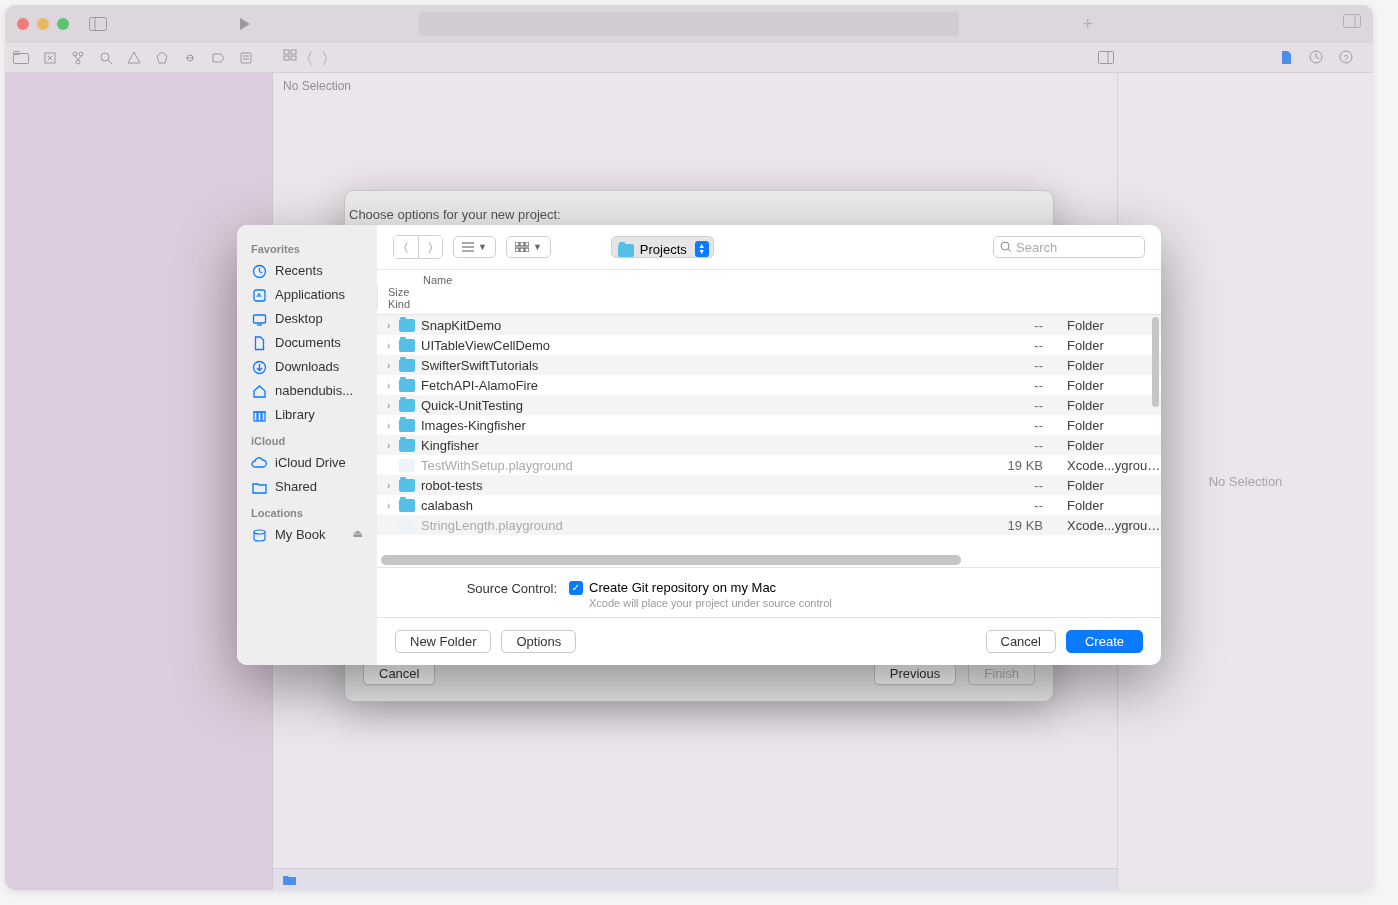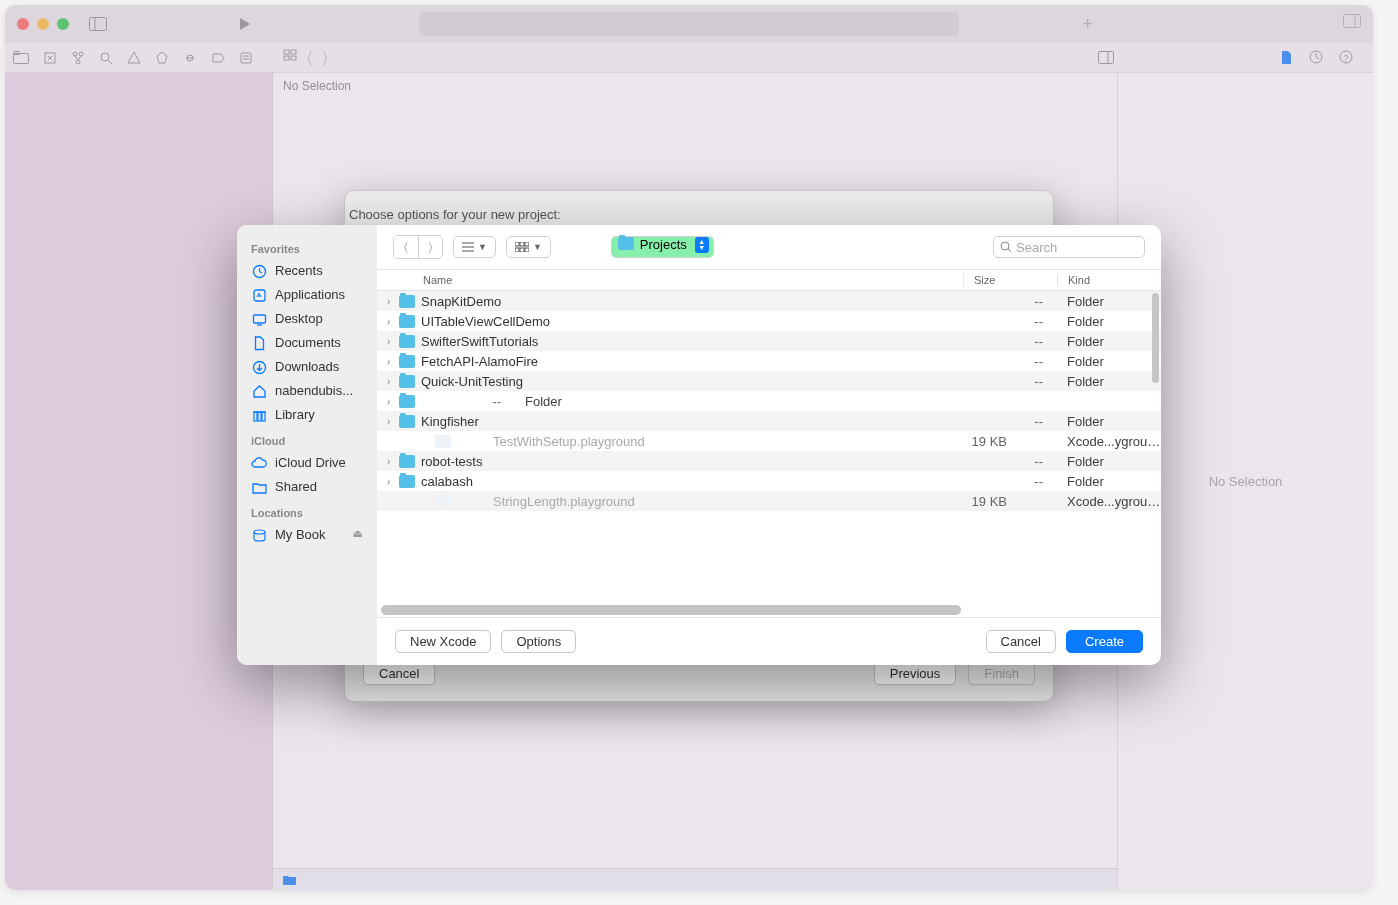--- a/index.html
+++ b/index.html
@@ -289,26 +289,26 @@
       border-radius: 5px;
       height: 22px;
       padding: 0 8px;
       display: flex;
       align-items: center;
       gap: 4px;
       background: #fff;
       font-size: 12px;
     }
     .location-popup {
-      background: #86efac;
+      background: #e5e5e5;
       border: 1px solid #d0d0d0;
       border-radius: 5px;
       height: 22px;
       display: flex;
-      align-items: flex-start;
+      align-items: flex-end;
       padding: 0 4px 0 6px;
       gap: 6px;
       font-size: 13px;
       margin-left: 50px;
     }
     .location-popup .folder-ic {
       width: 16px;
       height: 13px;
       background: #54c0e8;
       border-radius: 2px;
@@ -351,38 +351,39 @@
       color: #aaa;
       font-size: 13px;
     }
     .file-table-header {
       display: flex;
       border-top: 1px solid #e4e4e4;
       border-bottom: 1px solid #e4e4e4;
       font-size: 11px;
       color: #666;
       padding: 4px 0;
+      flex-direction: column;
     }
     .col-name { flex: 1; padding-left: 46px; }
     .col-size { width: 94px; border-left: 1px solid #e4e4e4; padding-left: 10px; }
     .col-kind { width: 104px; border-left: 1px solid #e4e4e4; padding-left: 10px; }
     .file-list {
       flex: 1;
       overflow-y: auto;
       position: relative;
     }
     .file-row {
       display: flex;
       align-items: center;
       height: 20px;
       font-size: 13px;
       color: #333;
     }
     .file-row:nth-child(even) { background: #f4f4f4; }
-    .file-row.dim { color: #aaa; gap: 36px; }
+    .file-row.dim { color: #aaa; }
     .caret {
       width: 12px;
       margin-left: 10px;
       color: #888;
       font-size: 10px;
     }
     .file-icon {
       width: 16px;
       height: 13px;
       background: #54c0e8;
@@ -841,20 +842,21 @@
         <div class="file-row">
           <span class="caret">›</span>
           <div class="file-icon"></div>
           <div class="row-name">Quick-UnitTesting</div>
           <div class="row-size">--</div>
           <div class="row-kind">Folder</div>
         </div>
         <div class="file-row">
           <span class="caret">›</span>
           <div class="file-icon"></div>
+          <div class="row-name">Images-Kingfisher</div>
           <div class="row-size">--</div>
           <div class="row-kind">Folder</div>
         </div>
         <div class="file-row">
           <span class="caret">›</span>
           <div class="file-icon"></div>
           <div class="row-name">Kingfisher</div>
           <div class="row-size">--</div>
           <div class="row-kind">Folder</div>
         </div>
@@ -884,22 +886,32 @@
           <div class="file-icon playground"></div>
           <div class="row-name">StringLength.playground</div>
           <div class="row-size">19 KB</div>
           <div class="row-kind">Xcode...yground</div>
         </div>
       </div>
     <div style="position:relative;height:12px;">
       <div class="horiz-scroll"></div>
     </div>
 
+    <div class="source-control-row">
+      <div class="sc-label">Source Control:</div>
+      <div class="sc-controls">
+        <div class="sc-checkbox-row">
+          <div class="sc-checkbox">✓</div>
+          <span>Create Git repository on my Mac</span>
+        </div>
+        <div class="sc-hint">Xcode will place your project under source control</div>
+      </div>
+    </div>
 
     <div class="dialog-footer">
-      <button class="mac-btn">New Xcode</button>
+      <button class="mac-btn">New Folder</button>
       <button class="mac-btn">Options</button>
       <div class="spacer"></div>
       <button class="mac-btn">Cancel</button>
       <button class="mac-btn primary">Create</button>
     </div>
   </div>
 </div>
 
 </body></html>

